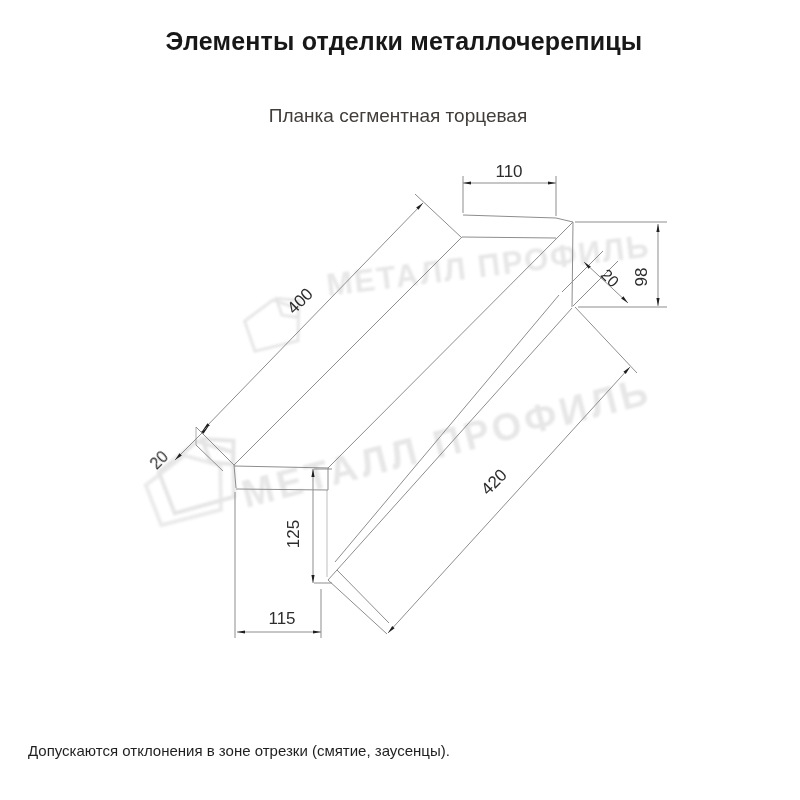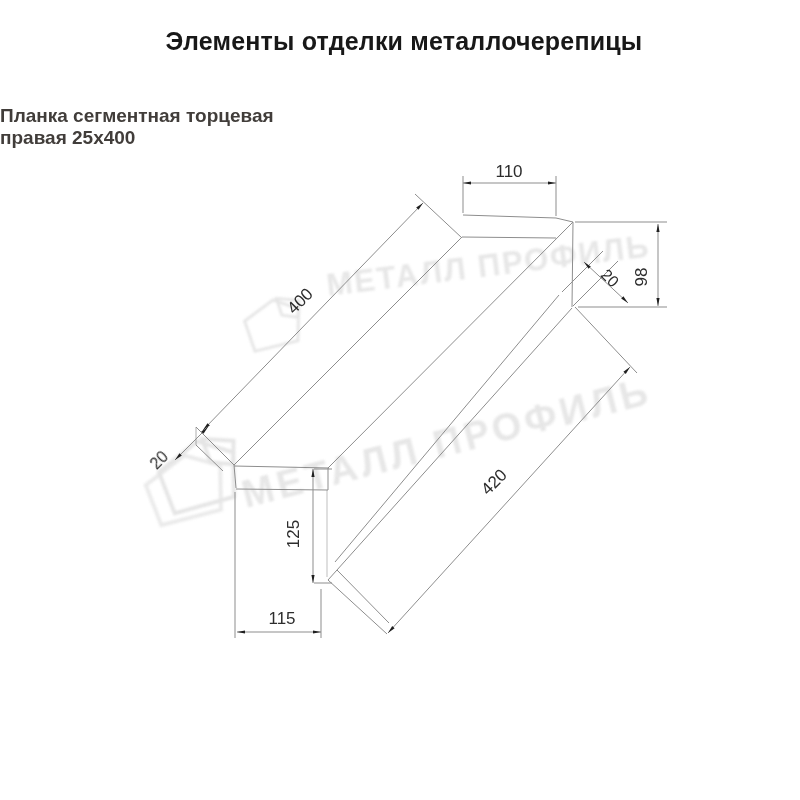--- a/index.html
+++ b/index.html
@@ -5,40 +5,39 @@
   html,body{margin:0;padding:0;}
   body{
     width:800px;height:800px;background:#ffffff;position:relative;overflow:hidden;
     font-family:"Liberation Sans", sans-serif;
   }
   .page-title{
     position:absolute;top:27px;left:4px;width:800px;text-align:center;
     font-size:25px;font-weight:bold;color:#181818;letter-spacing:.2px;
   }
   .product-name{
-    position:absolute;top:105px;left:0;width:796px;
-    font-size:19px;line-height:22px;color:#413d3a;font-weight:700;
+    position:absolute;top:105px;left:0;width:796px;text-align:center;
+    font-size:19px;line-height:22px;color:#413d3a;font-weight:400;
   }
   .drawing-svg{position:absolute;left:0;top:0;}
   .watermark{filter:blur(1.1px);opacity:.9;}
   .wm-text{font-family:"Liberation Sans",sans-serif;font-weight:bold;fill:#e4e4e4;}
   .dim-text{font-family:"Liberation Sans",sans-serif;fill:#2d2d2d;}
   .footer-notes{
     position:absolute;left:28px;top:740px;width:740px;
     font-size:15px;line-height:22px;color:#1f1f1f;
   }
 </style>
 </head>
 <body>
 
 <div class="page-title">Элементы отделки металлочерепицы</div>
 
 <div class="product-name">
   <div>Планка сегментная торцевая</div>
-  <div>правая 25х400</div>
 </div>
 
 <svg class="drawing-svg" width="800" height="800" viewBox="0 0 800 800">
 
   <g class="watermark">
     <g transform="translate(236,302) rotate(-9) scale(0.92)" stroke="#e2e2e2" stroke-width="3" fill="none">
       <path d="M6,22 L40,4 L66,18 L60,52 L12,56 Z"></path>
       <path d="M44,3 L68,9 L64,27 L47,22 Z"></path>
     </g>
     <text class="wm-text" x="328" y="296" font-size="31" letter-spacing="2" transform="rotate(-7 328 296)">МЕТАЛЛ ПРОФИЛЬ</text>
@@ -134,13 +133,14 @@
     <text class="dim-text" x="606" y="282" font-size="16" text-anchor="middle" transform="rotate(45 606 282)">20</text>
     <text class="dim-text" x="304" y="305" font-size="17" text-anchor="middle" transform="rotate(-45 304 305)">400</text>
     <text class="dim-text" x="163" y="464" font-size="16" text-anchor="middle" transform="rotate(-45 163 464)">20</text>
     <text class="dim-text" x="498" y="486" font-size="17" text-anchor="middle" transform="rotate(-45 498 486)">420</text>
     <text class="dim-text" x="299" y="534" font-size="17" text-anchor="middle" transform="rotate(-90 299 534)">125</text>
     <text class="dim-text" x="282" y="624" font-size="17" text-anchor="middle">115</text>
   </g>
 </svg>
 
 <div class="footer-notes">
+  <div>Допускаются отклонения в зоне отрезки (смятие, заусенцы).</div>
 </div>
 
 </body></html>

